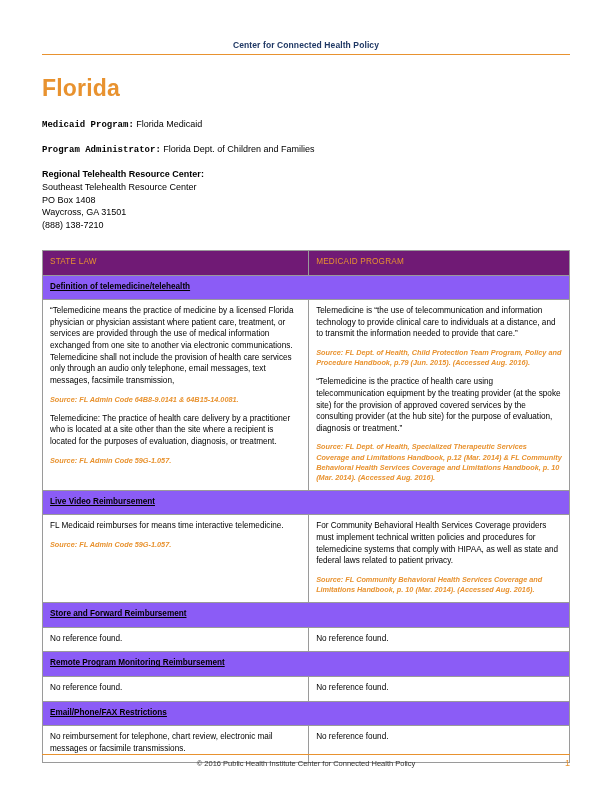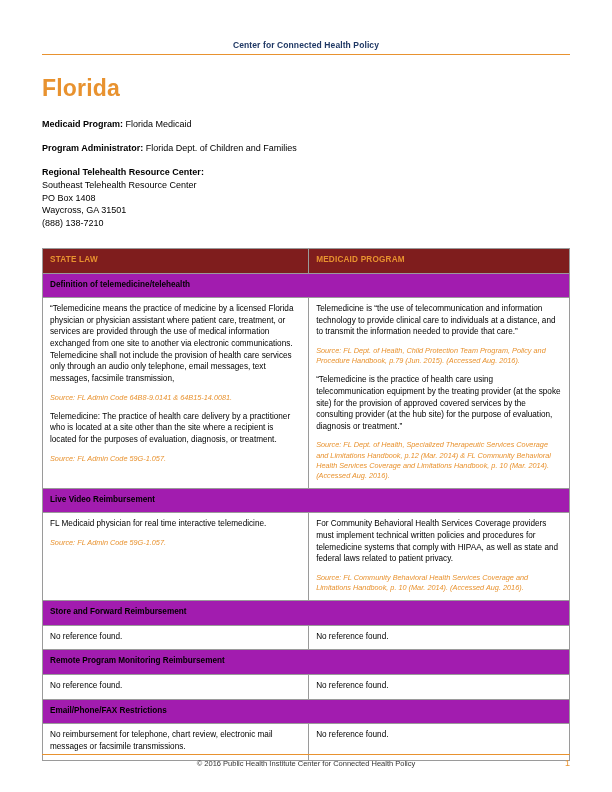--- a/index.html
+++ b/index.html
@@ -49,20 +49,21 @@
   .meta {
     margin-top: 16px;
     font-size: 9px;
     line-height: 1.45;
   }
   .meta-row {
     margin-bottom: 11px;
   }
   .meta-label {
     font-weight: bold;
+    font-family: Liberation Mono, monospace;
   }
   .meta-value {
     font-weight: normal;
   }
   .rtrc-block {
     margin-top: 8px;
     font-size: 9px;
     line-height: 1.42;
   }
   .rtrc-title {
@@ -76,46 +77,47 @@
     table-layout: fixed;
   }
   table.main-table td, table.main-table th {
     border: 0.8px solid #9a9a9a;
     vertical-align: top;
     padding: 5px 7px 7px 7px;
     font-size: 8.2px;
     line-height: 1.42;
   }
   th.col-head {
-    background: #7f1d1d;
-    color: #e8922f;
-    font-weight: bold;
+    background: #701a75;
+    color: #e8922f;
+    font-weight: normal;
     font-size: 8.6px;
     text-align: left;
     letter-spacing: 0.2px;
     padding-top: 4px;
     padding-bottom: 4px;
   }
   td.section-head {
-    background: #a21caf;
+    background: #8b5cf6;
     font-weight: bold;
     font-size: 8.6px;
     padding-top: 4px;
     padding-bottom: 4px;
+    text-decoration: underline;
   }
   .para {
     margin: 0 0 8px 0;
   }
   .para:last-child {
     margin-bottom: 0;
   }
   .source {
     color: #e8922f;
     font-style: italic;
-    font-weight: normal;
+    font-weight: bold;
     font-size: 7.3px;
     line-height: 1.38;
     margin: 0 0 8px 0;
   }
   .source:last-child {
     margin-bottom: 0;
   }
   
   .footer {
     position: absolute;
@@ -200,21 +202,21 @@
           <p class="para">“Telemedicine is the practice of health care using telecommunication equipment by the treating provider (at the spoke site) for the provision of approved covered services by the consulting provider (at the hub site) for the purpose of evaluation, diagnosis or treatment.”</p>
           <p class="source">Source: FL Dept. of Health, Specialized Therapeutic Services Coverage and Limitations Handbook, p.12 (Mar. 2014) &amp; FL Community Behavioral Health Services Coverage and Limitations Handbook, p. 10 (Mar. 2014).   (Accessed Aug. 2016).</p>
         </td>
       </tr>
 
       <tr>
         <td class="section-head" colspan="2">Live Video Reimbursement</td>
       </tr>
       <tr>
         <td>
-          <p class="para">FL Medicaid physician for real time interactive telemedicine.</p>
+          <p class="para">FL Medicaid reimburses for means time interactive telemedicine.</p>
           <p class="source">Source: FL Admin Code 59G-1.057.</p>
         </td>
         <td>
           <p class="para">For Community Behavioral Health Services Coverage providers must implement technical written policies and procedures for telemedicine systems that comply with HIPAA, as well as state and federal laws related to patient privacy.</p>
           <p class="source">Source: FL Community Behavioral Health Services Coverage and Limitations Handbook, p. 10 (Mar. 2014).  (Accessed Aug. 2016).</p>
         </td>
       </tr>
 
       <tr>
         <td class="section-head" colspan="2">Store and Forward Reimbursement</td>

